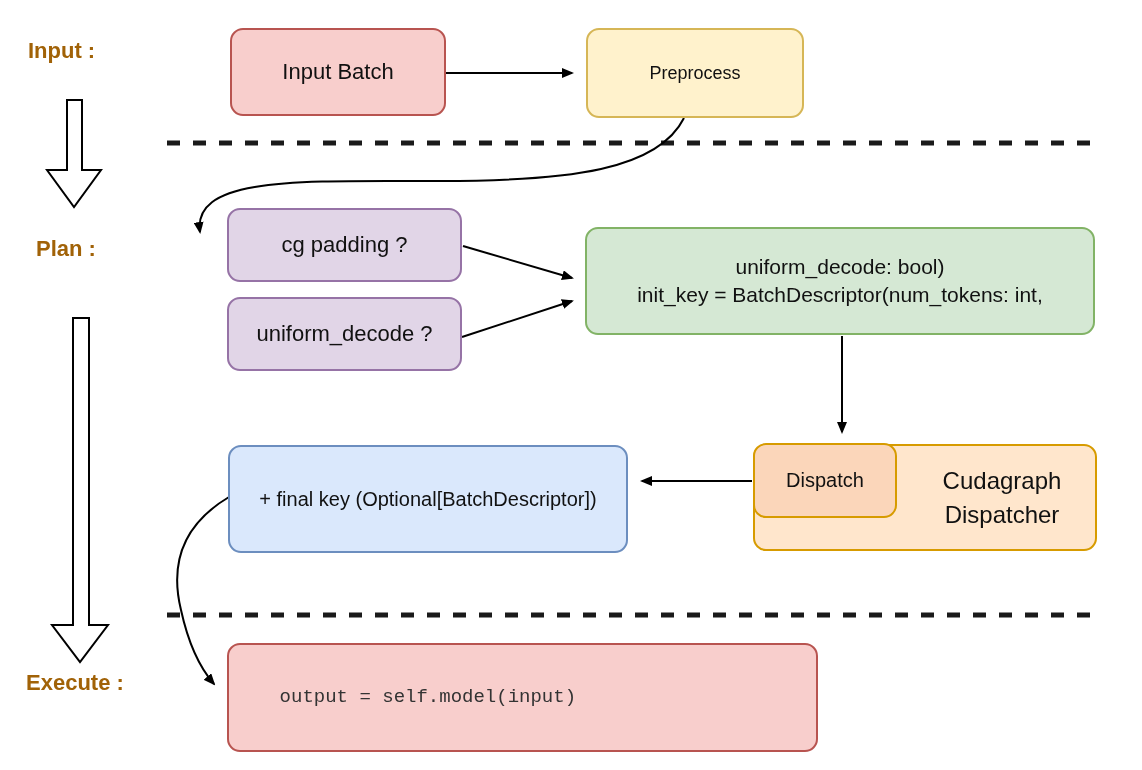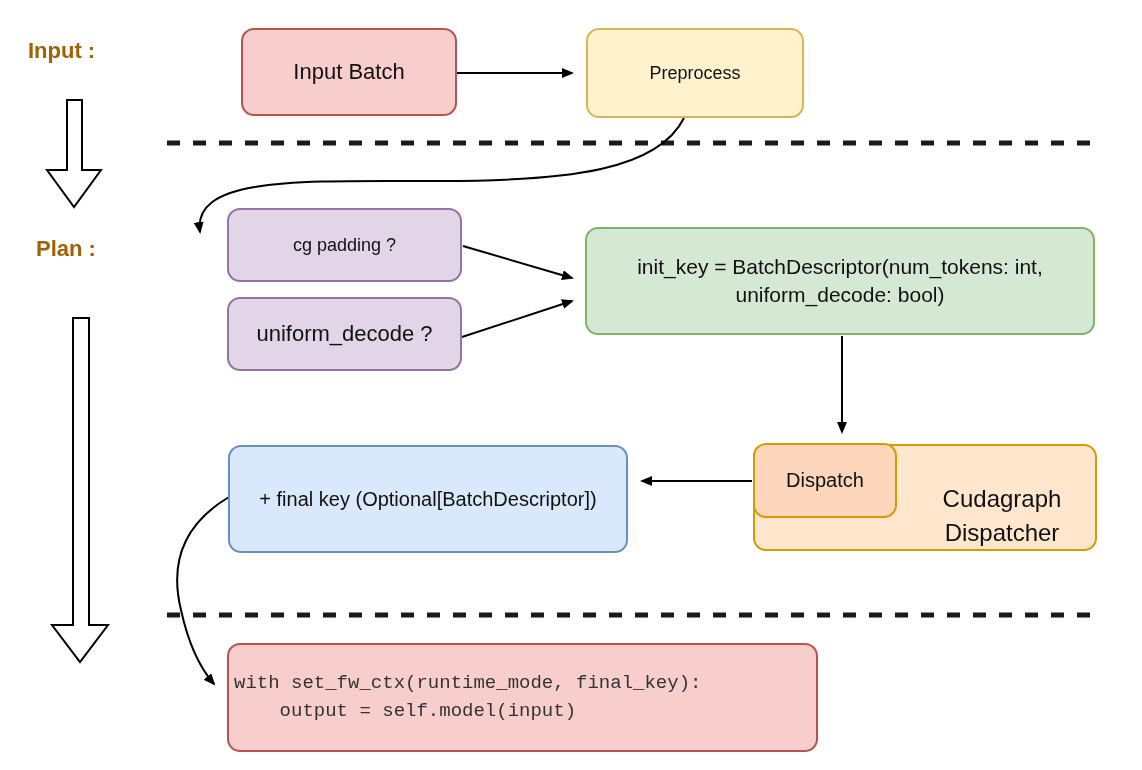--- a/index.html
+++ b/index.html
@@ -34,28 +34,28 @@
   }
   .box .ln { white-space: pre; }
   .red    { background: #f8cecc; border-color: #b85450; }
   .yellow { background: #fff2cc; border-color: #d6b656; }
   .purple { background: #e1d5e7; border-color: #9673a6; }
   .green  { background: #d5e8d4; border-color: #82b366; }
   .blue   { background: #dae8fc; border-color: #6c8ebf; }
   .orange-outer { background: #ffe6cc; border-color: #d79b00; }
   .orange-inner { background: #fbd6ba; border-color: #d79b00; }
 
-  #input-batch     { left: 241px; top: 28px;  width: 216px; height: 88px;  font-size: 22px; }
+  #input-batch     { left: 230px; top: 28px;  width: 216px; height: 88px;  font-size: 22px; }
   #preprocess      { left: 586px; top: 28px;  width: 218px; height: 90px;  font-size: 18px; }
-  #cg-padding      { left: 227px; top: 208px; width: 235px; height: 74px;  font-size: 18px; }
+  #cg-padding      { left: 227px; top: 208px; width: 235px; height: 74px;  font-size: 22px; }
   #uniform-decode  { left: 227px; top: 297px; width: 235px; height: 74px;  font-size: 22px; }
   #init-key        { left: 585px; top: 227px; width: 510px; height: 108px; font-size: 21px; }
   #cudagraph-outer { left: 753px; top: 444px; width: 344px; height: 107px; }
   #cudagraph-label {
-    position: absolute; right: 8px; top: 18px; width: 170px; height: 100%;
+    position: absolute; right: 8px; top: 0; width: 170px; height: 100%;
     display: flex; flex-direction: column; align-items: center; justify-content: center;
     font-size: 24px; color: #111; line-height: 1.4;
   }
   #dispatch        { left: 753px; top: 443px; width: 144px; height: 75px;  font-size: 20px; z-index: 2; }
   #runtime-mode    { left: 228px; top: 445px; width: 400px; height: 108px; font-size: 20px; }
   #execute-code    {
     left: 227px; top: 643px; width: 591px; height: 109px;
     font-family: "Liberation Mono", monospace;
     font-size: 19px;
     color: #333333;
@@ -90,55 +90,55 @@
     <path d="M684,118 C658,170 570,181 440,181 C300,181 192,176 200,232" fill="none" stroke="#000" stroke-width="2" marker-end="url(#ah)"></path>
     <line x1="463" y1="246" x2="572" y2="278" stroke="#000" stroke-width="2" marker-end="url(#ah)"></line>
     <line x1="462" y1="337" x2="572" y2="301" stroke="#000" stroke-width="2" marker-end="url(#ah)"></line>
     <line x1="842" y1="336" x2="842" y2="432" stroke="#000" stroke-width="2" marker-end="url(#ah)"></line>
     <line x1="752" y1="481" x2="642" y2="481" stroke="#000" stroke-width="2" marker-end="url(#ah)"></line>
     <path d="M229,497 C182,525 170,565 181,610 C188,642 200,668 214,684" fill="none" stroke="#000" stroke-width="2" marker-end="url(#ah)"></path>
   </svg>
 
   <div class="stage-label" id="label-input">Input :</div>
   <div class="stage-label" id="label-plan">Plan :</div>
+  <div class="stage-label" id="label-execute">Execute :</div>
 
   <div class="box red" id="input-batch">
     <span class="ln">Input Batch</span>
   </div>
 
   <div class="box yellow" id="preprocess">
     <span class="ln">Preprocess</span>
   </div>
 
   <div class="box purple" id="cg-padding">
     <span class="ln">cg padding ?</span>
   </div>
 
   <div class="box purple" id="uniform-decode">
     <span class="ln">uniform_decode ?</span>
   </div>
 
   <div class="box green" id="init-key">
+    <span class="ln">uniform_decode: bool)</span>
     <span class="ln">init_key = BatchDescriptor(num_tokens: int,</span>
-    <span class="ln">uniform_decode: bool)</span>
   </div>
 
   <div class="box orange-outer" id="cudagraph-outer">
     <div id="cudagraph-label">
       <span class="ln">Cudagraph</span>
       <span class="ln">Dispatcher</span>
     </div>
   </div>
 
   <div class="box orange-inner" id="dispatch">
     <span class="ln">Dispatch</span>
   </div>
 
   <div class="box blue" id="runtime-mode">
     <span class="ln">+ final key (Optional[BatchDescriptor])</span>
   </div>
 
   <div class="box red" id="execute-code">
-    <span class="ln">with set_fw_ctx(runtime_mode, final_key):</span>
     <span class="ln">    output = self.model(input)</span>
   </div>
 
 </div>
 
 </body></html>

